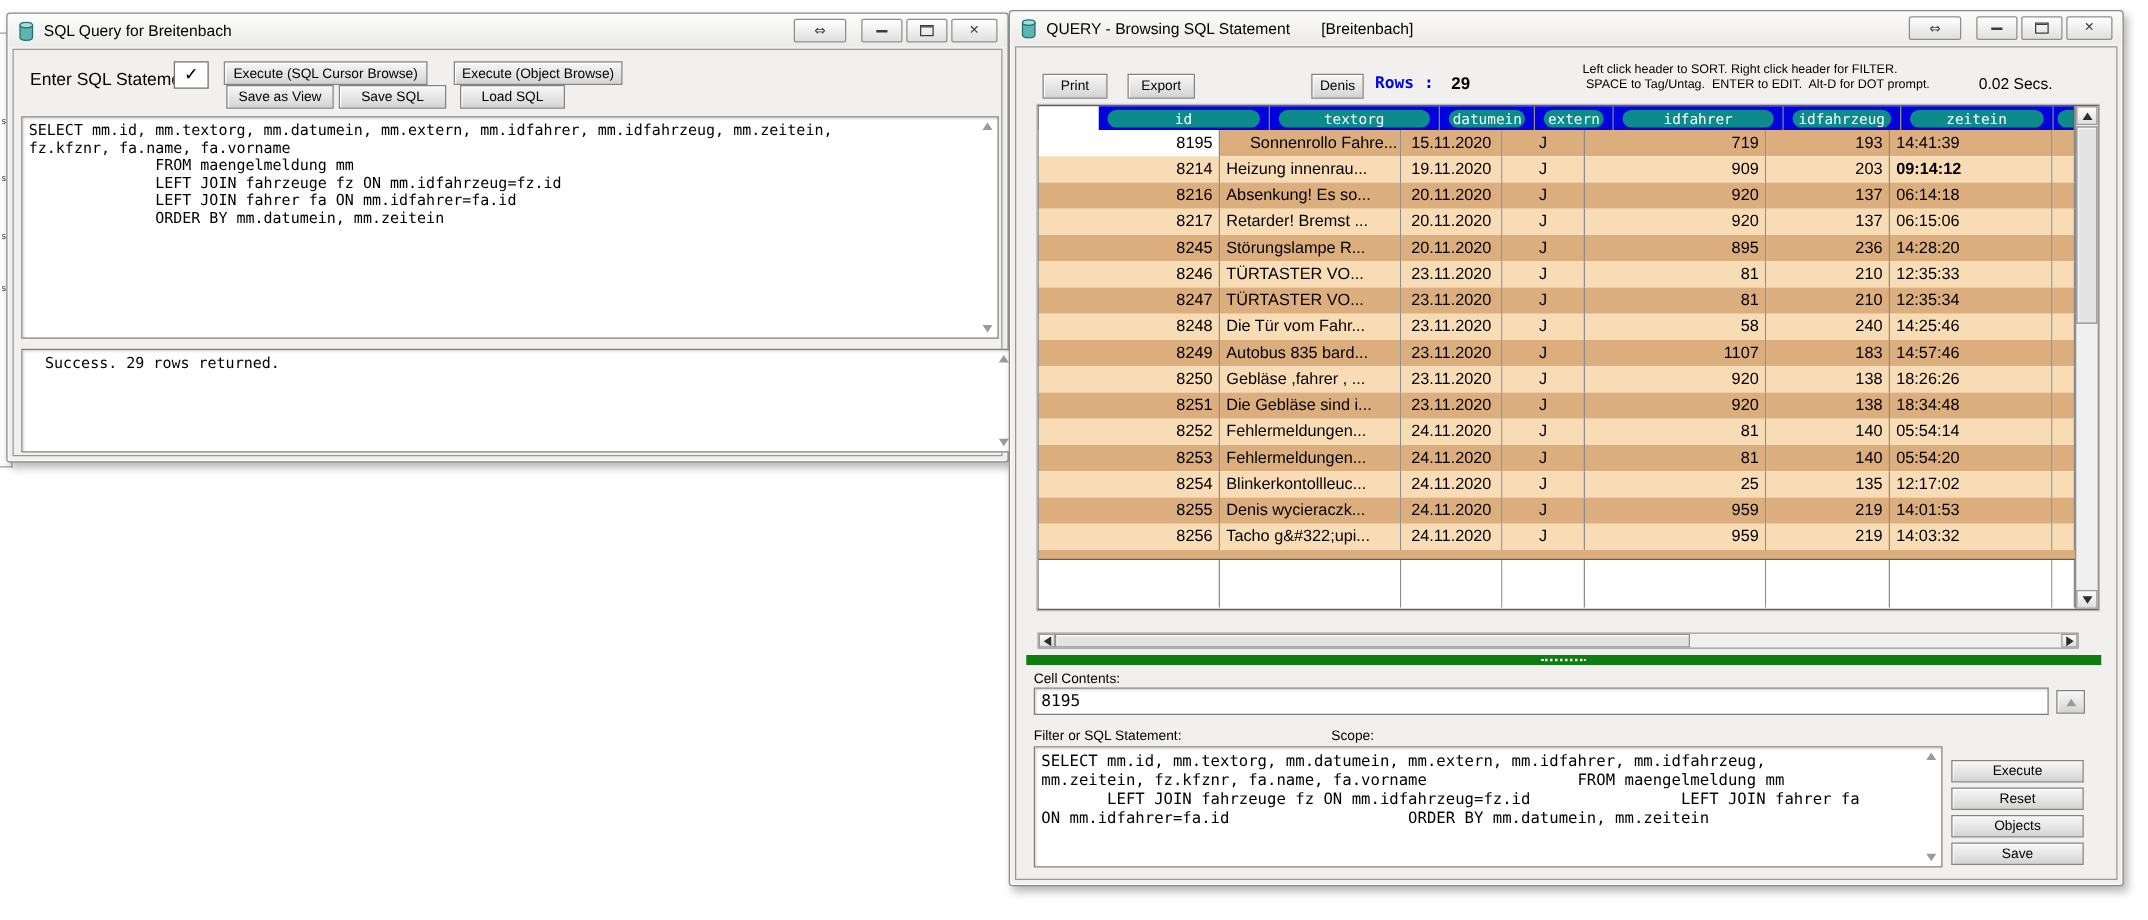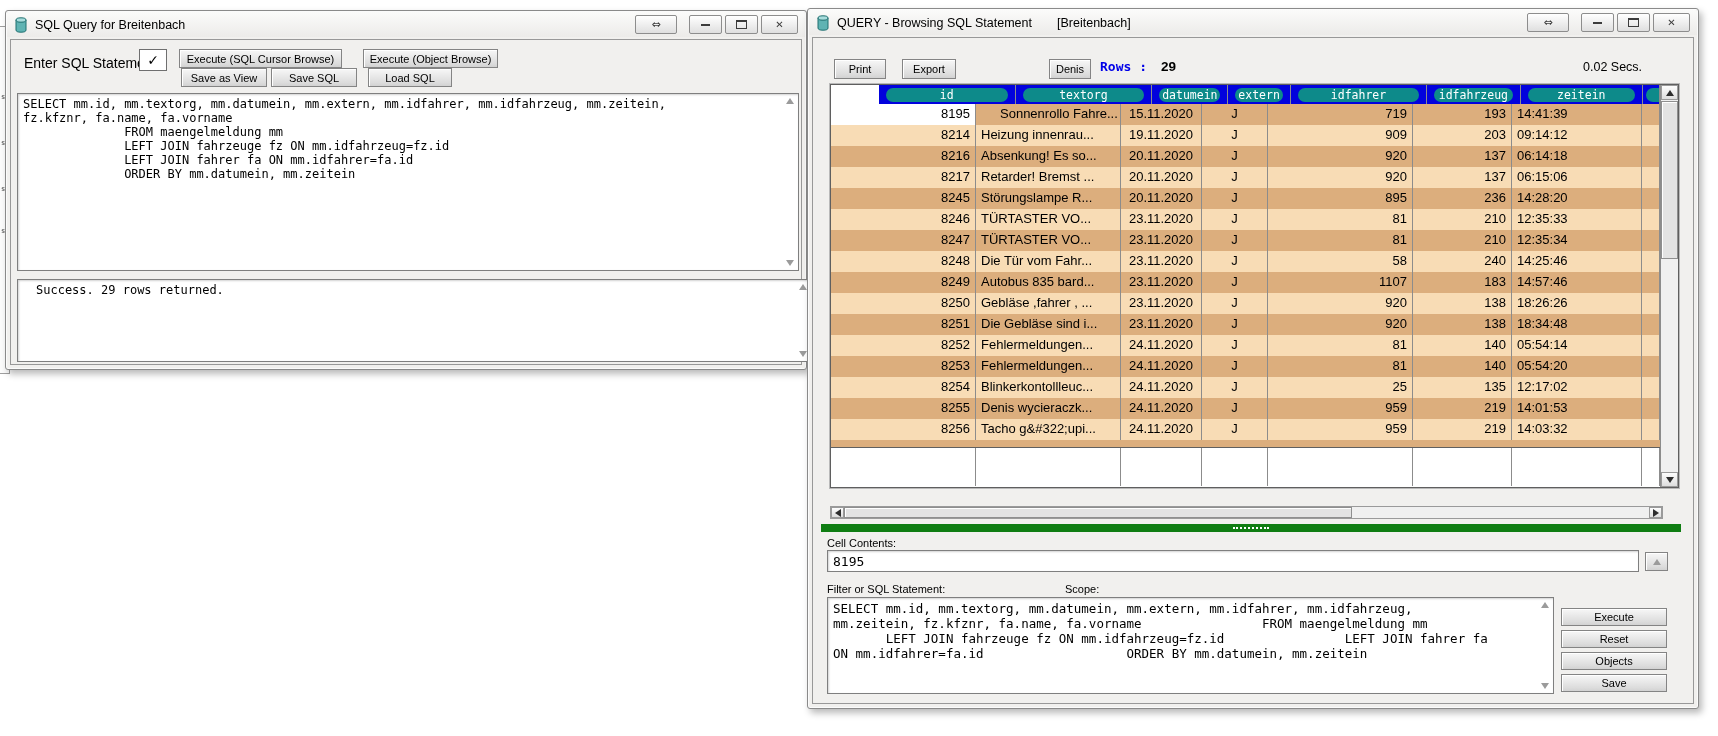--- a/index.html
+++ b/index.html
@@ -241,20 +241,21 @@
     </span>
   </div>
   <div class="panel">
 
     <span class="btn" style="left:21px;top:21px;width:50px;height:18px;">Print</span>
     <span class="btn" style="left:89px;top:21px;width:52px;height:18px;">Export</span>
     <span class="btn" style="left:163px;top:21px;width:56px;height:18px;margin-top:44px;">Collapse</span>
     <span class="btn" style="left:236px;top:21px;width:40px;height:18px;">Denis</span>
     <span class="rows-label">Rows :</span>
     <span class="rows-count">29</span>
+    <span class="hintblock"><span>Left click header to SORT. Right click header for FILTER.</span><br><span> SPACE to Tag/Untag.  ENTER to EDIT.  Alt-D for DOT prompt.</span></span>
     <span class="secs">0.02 Secs.</span>
 
     <div class="tablewrap">
       <div class="grid-cols" id="grid">
           <div class="thead">
             <div class="th" style="width: 145px;">
               <span class="pill">id</span>
             </div>
             <div class="th" style="width: 145px;">
               <span class="pill">textorg</span>
@@ -288,21 +289,21 @@
             <div class="td a-left" style="width: 130px;">14:41:39</div>
             <div class="td a-left" style="width: 18px;"></div>
           </div>
           <div class="tr light">
             <div class="td a-right" style="width: 145px;">8214</div>
             <div class="td a-left" style="width: 145px;">Heizung innenrau...</div>
             <div class="td a-center" style="width: 81px;">19.11.2020</div>
             <div class="td a-center" style="width: 66px;">J</div>
             <div class="td a-right" style="width: 145px;">909</div>
             <div class="td a-right" style="width: 99px;">203</div>
-            <div class="td a-left" style="width: 130px;">09:14:12</div>
+            <div class="td a-left" style="width: 130px; font-weight: bold;">09:14:12</div>
             <div class="td a-left" style="width: 18px;"></div>
           </div>
           <div class="tr dark">
             <div class="td a-right" style="width: 145px;">8216</div>
             <div class="td a-left" style="width: 145px;">Absenkung! Es so...</div>
             <div class="td a-center" style="width: 81px;">20.11.2020</div>
             <div class="td a-center" style="width: 66px;">J</div>
             <div class="td a-right" style="width: 145px;">920</div>
             <div class="td a-right" style="width: 99px;">137</div>
             <div class="td a-left" style="width: 130px;">06:14:18</div>

